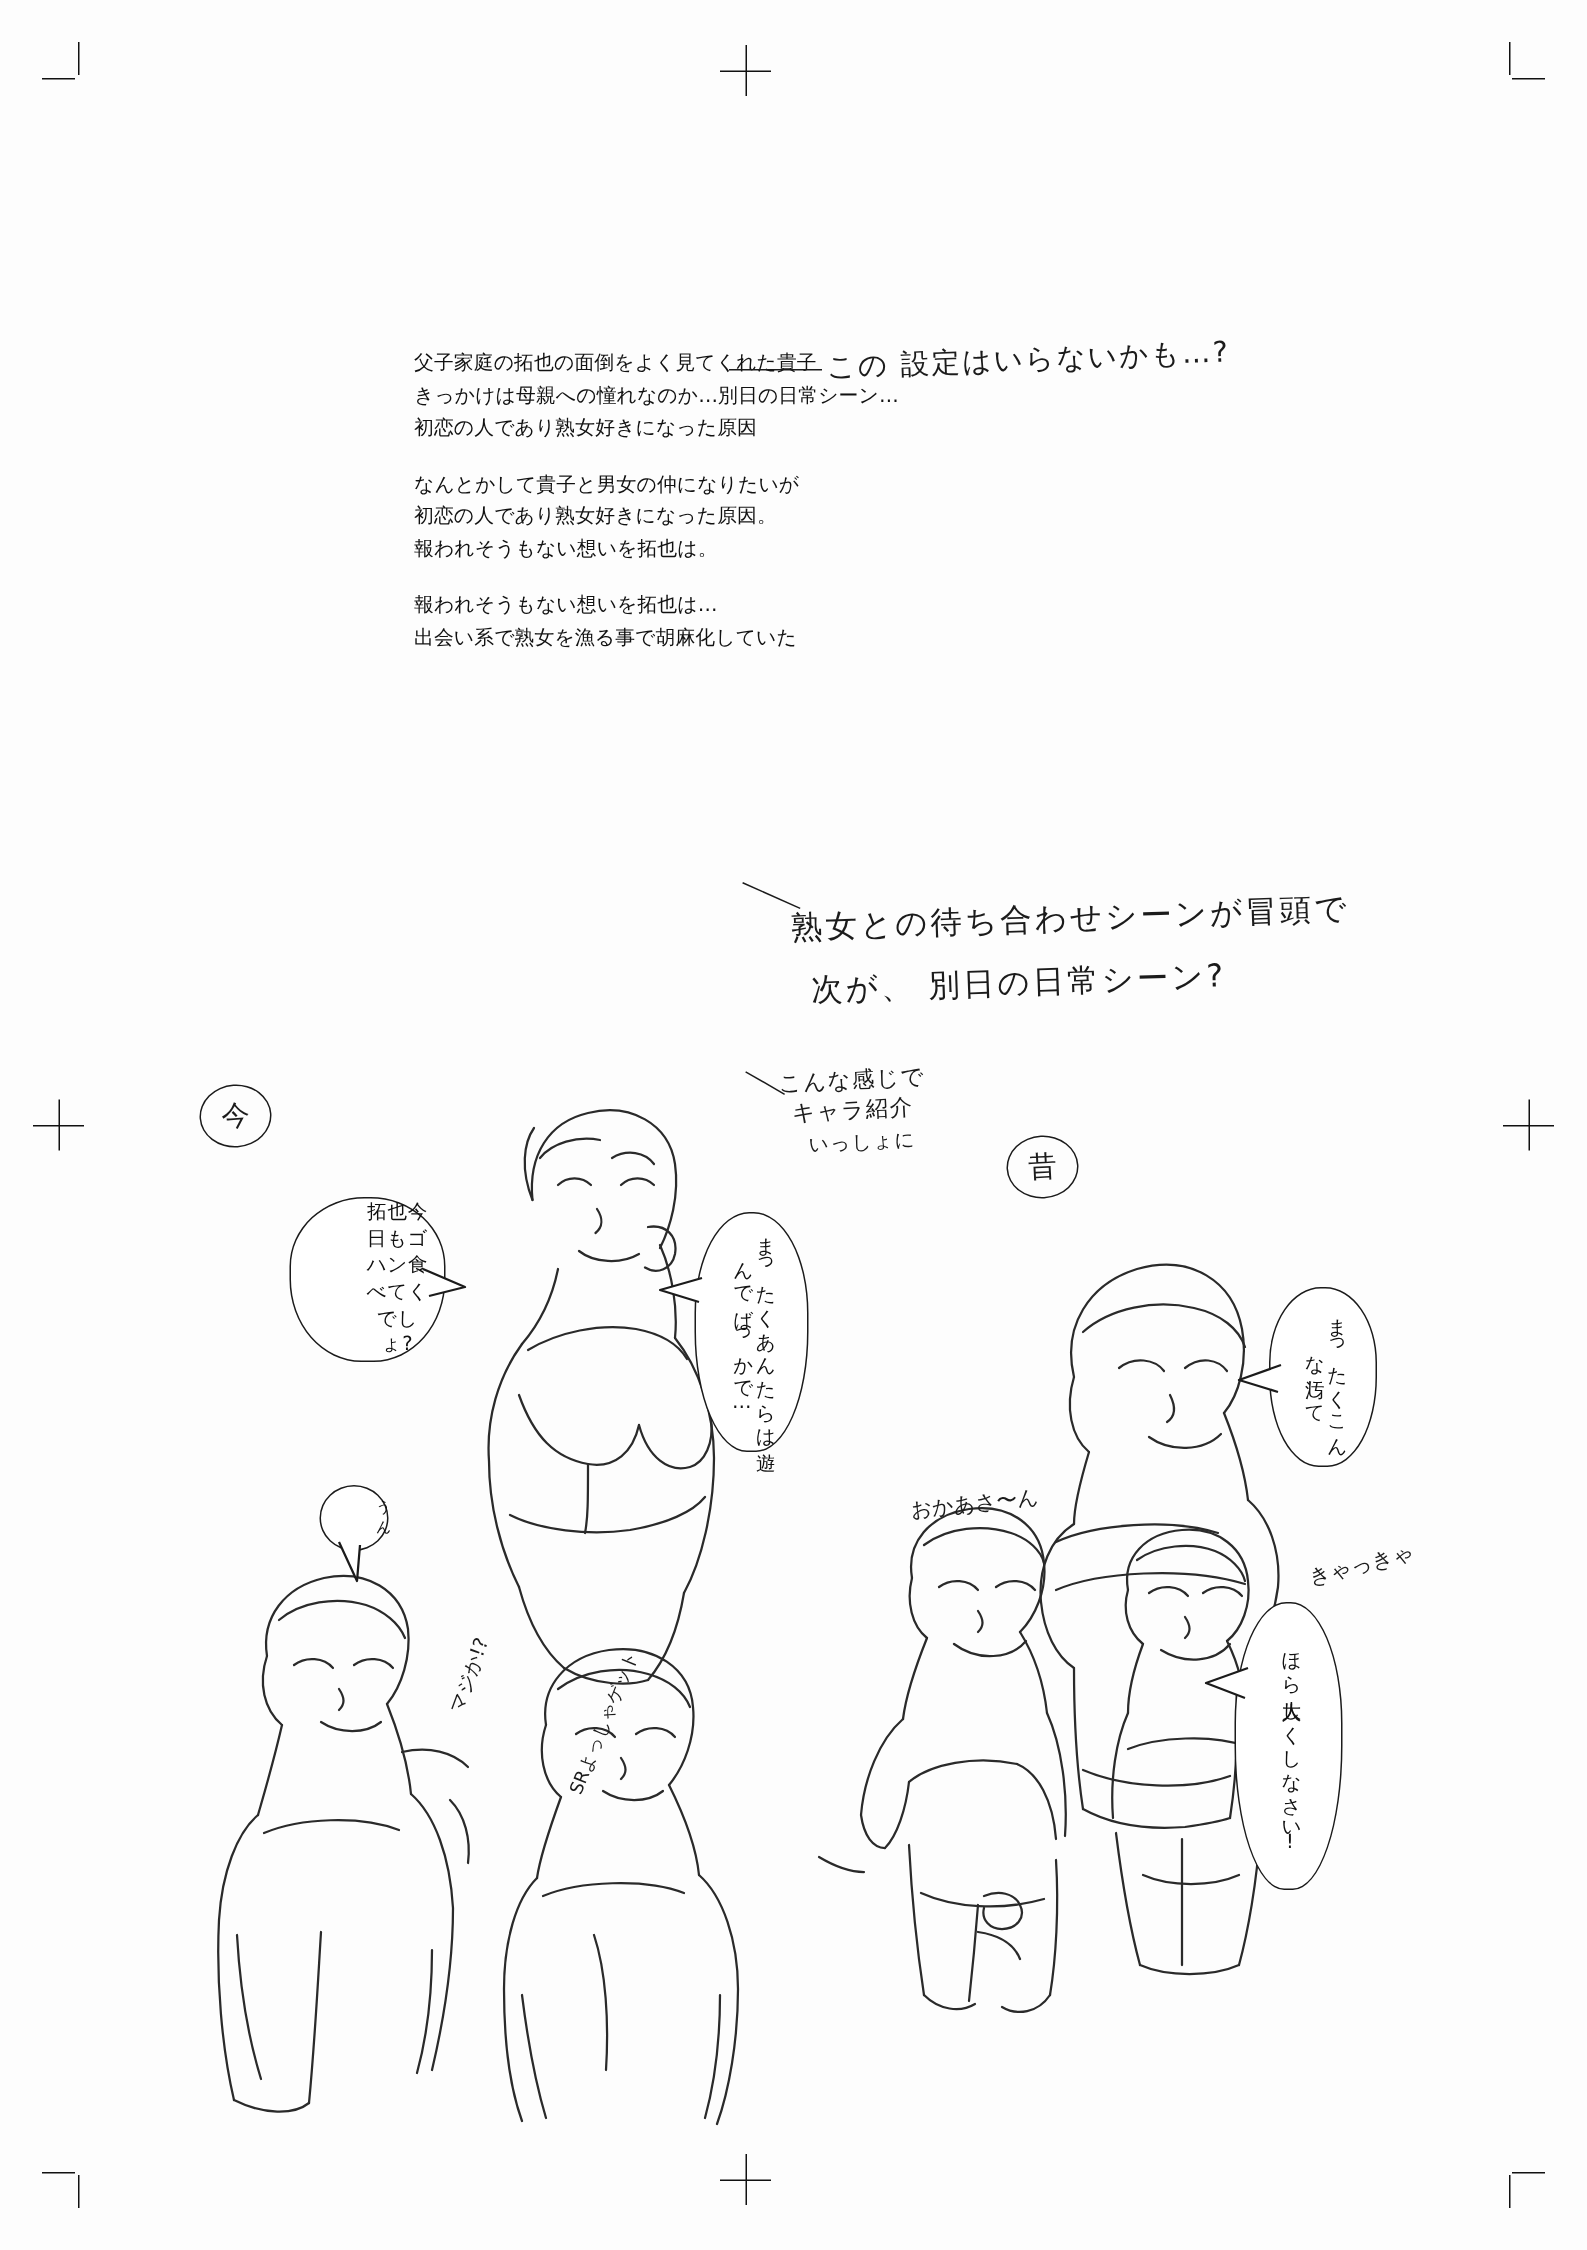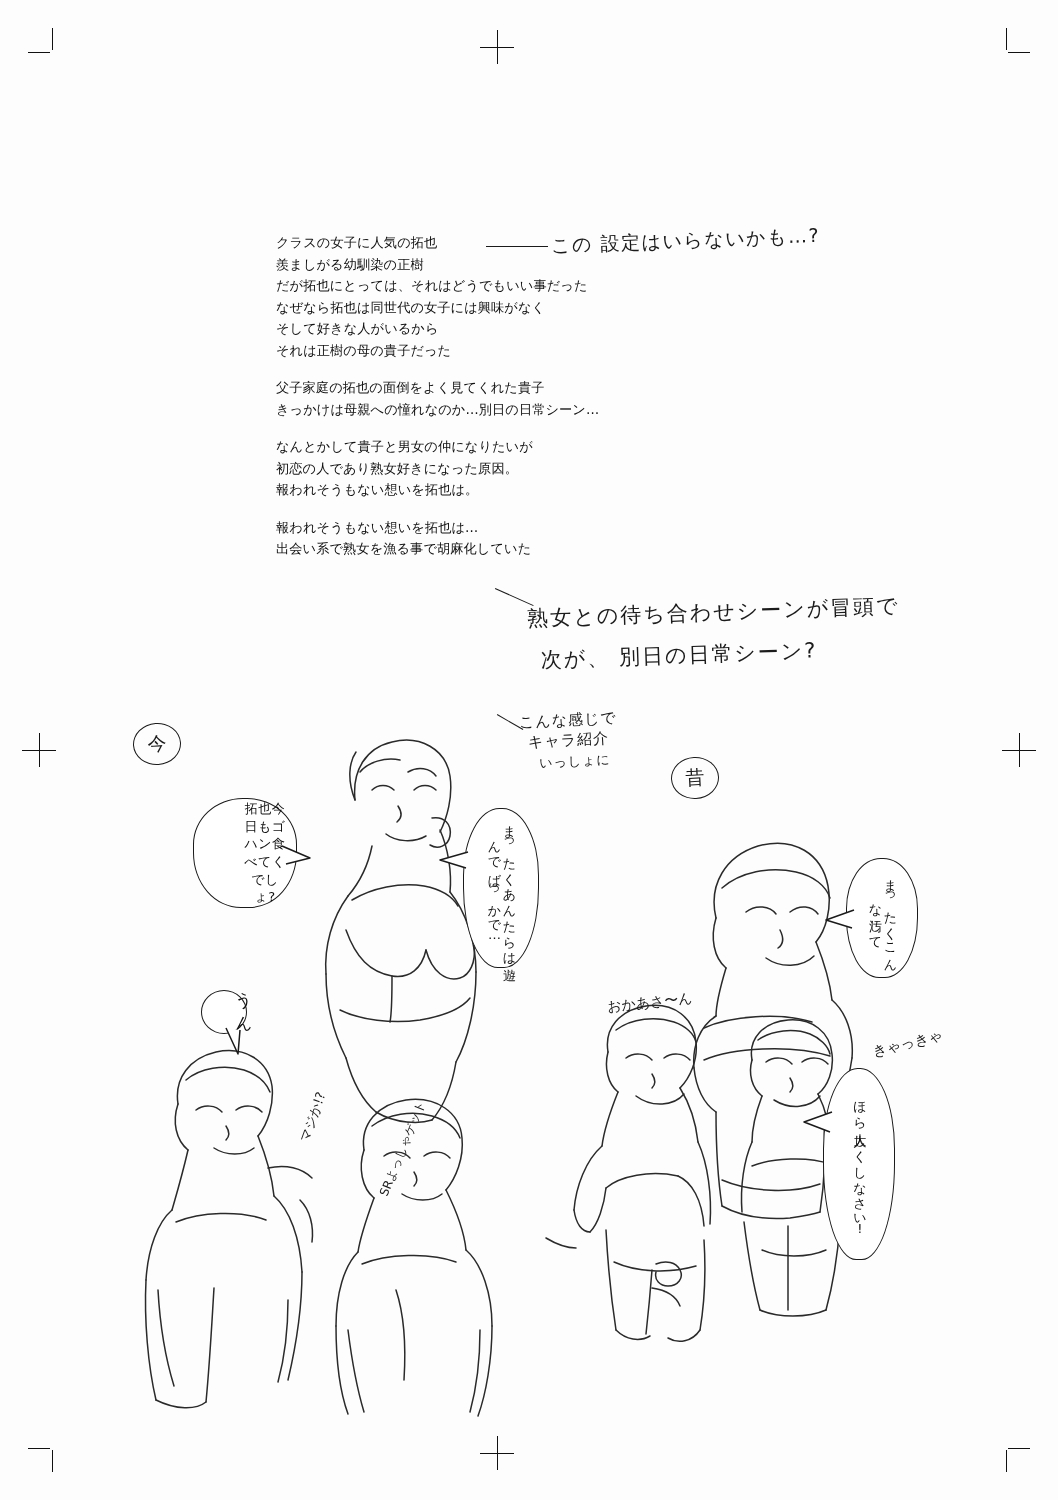--- a/index.html
+++ b/index.html
@@ -137,21 +137,21 @@
     line-height: 1.15;
     letter-spacing: 1px;
   }
   .balloon .htext {
     line-height: 1.35;
     letter-spacing: 0.5px;
     margin-left: 40px;
   }
 
   .b1 { left: 193px; top: 798px;  width: 104px; height: 110px; font-size: 13px; }
-  .b2 { left: 201px; top: 990px;  width: 46px;  height: 44px;  font-size: 17px; border-radius: 50%; }
+  .b2 { left: 213px; top: 990px;  width: 46px;  height: 44px;  font-size: 10px; border-radius: 50%; }
   .b3 { left: 463px; top: 808px;  width: 76px;  height: 160px; font-size: 13px; }
   .b4 { left: 846px; top: 858px;  width: 72px;  height: 120px; font-size: 13px; }
   .b5 { left: 823px; top: 1068px; width: 72px;  height: 192px; font-size: 13px; }
 
   .sfx {
     position: absolute;
     font-family: "DejaVu Sans", "Liberation Sans", sans-serif;
     color: #1b1b1b;
     white-space: pre;
   }
@@ -210,30 +210,23 @@
     <div class="v"></div>
       <div class="h"></div>
   </div>
   <div class="centermark" style="left:1002px;top:733px;width:34px;height:34px;">
     <div class="v"></div>
       <div class="h"></div>
   </div>
 
   <div class="synopsis">
     <div class="para">
-      <div class="line">クラスの女子に人気の拓也</div>
-      <div class="line">羨ましがる幼馴染の正樹</div>
-      <div class="line">だが拓也にとっては、それはどうでもいい事だった</div>
-      <div class="line">なぜなら拓也は同世代の女子には興味がなく</div>
-      <div class="line">そして好きな人がいるから</div>
-      <div class="line">それは正樹の母の貴子だった</div>
-    </div>
-    <div class="para">
       <div class="line">父子家庭の拓也の面倒をよく見てくれた貴子</div>
       <div class="line">きっかけは母親への憧れなのか…別日の日常シーン…</div>
+      <div class="line">初恋の人であり熟女好きになった原因</div>
     </div>
     <div class="para">
       <div class="line">なんとかして貴子と男女の仲になりたいが</div>
       <div class="line">初恋の人であり熟女好きになった原因。</div>
       <div class="line">報われそうもない想いを拓也は。</div>
     </div>
     <div class="para">
       <div class="line">報われそうもない想いを拓也は…</div>
       <div class="line">出会い系で熟女を漁る事で胡麻化していた</div>
     </div>

